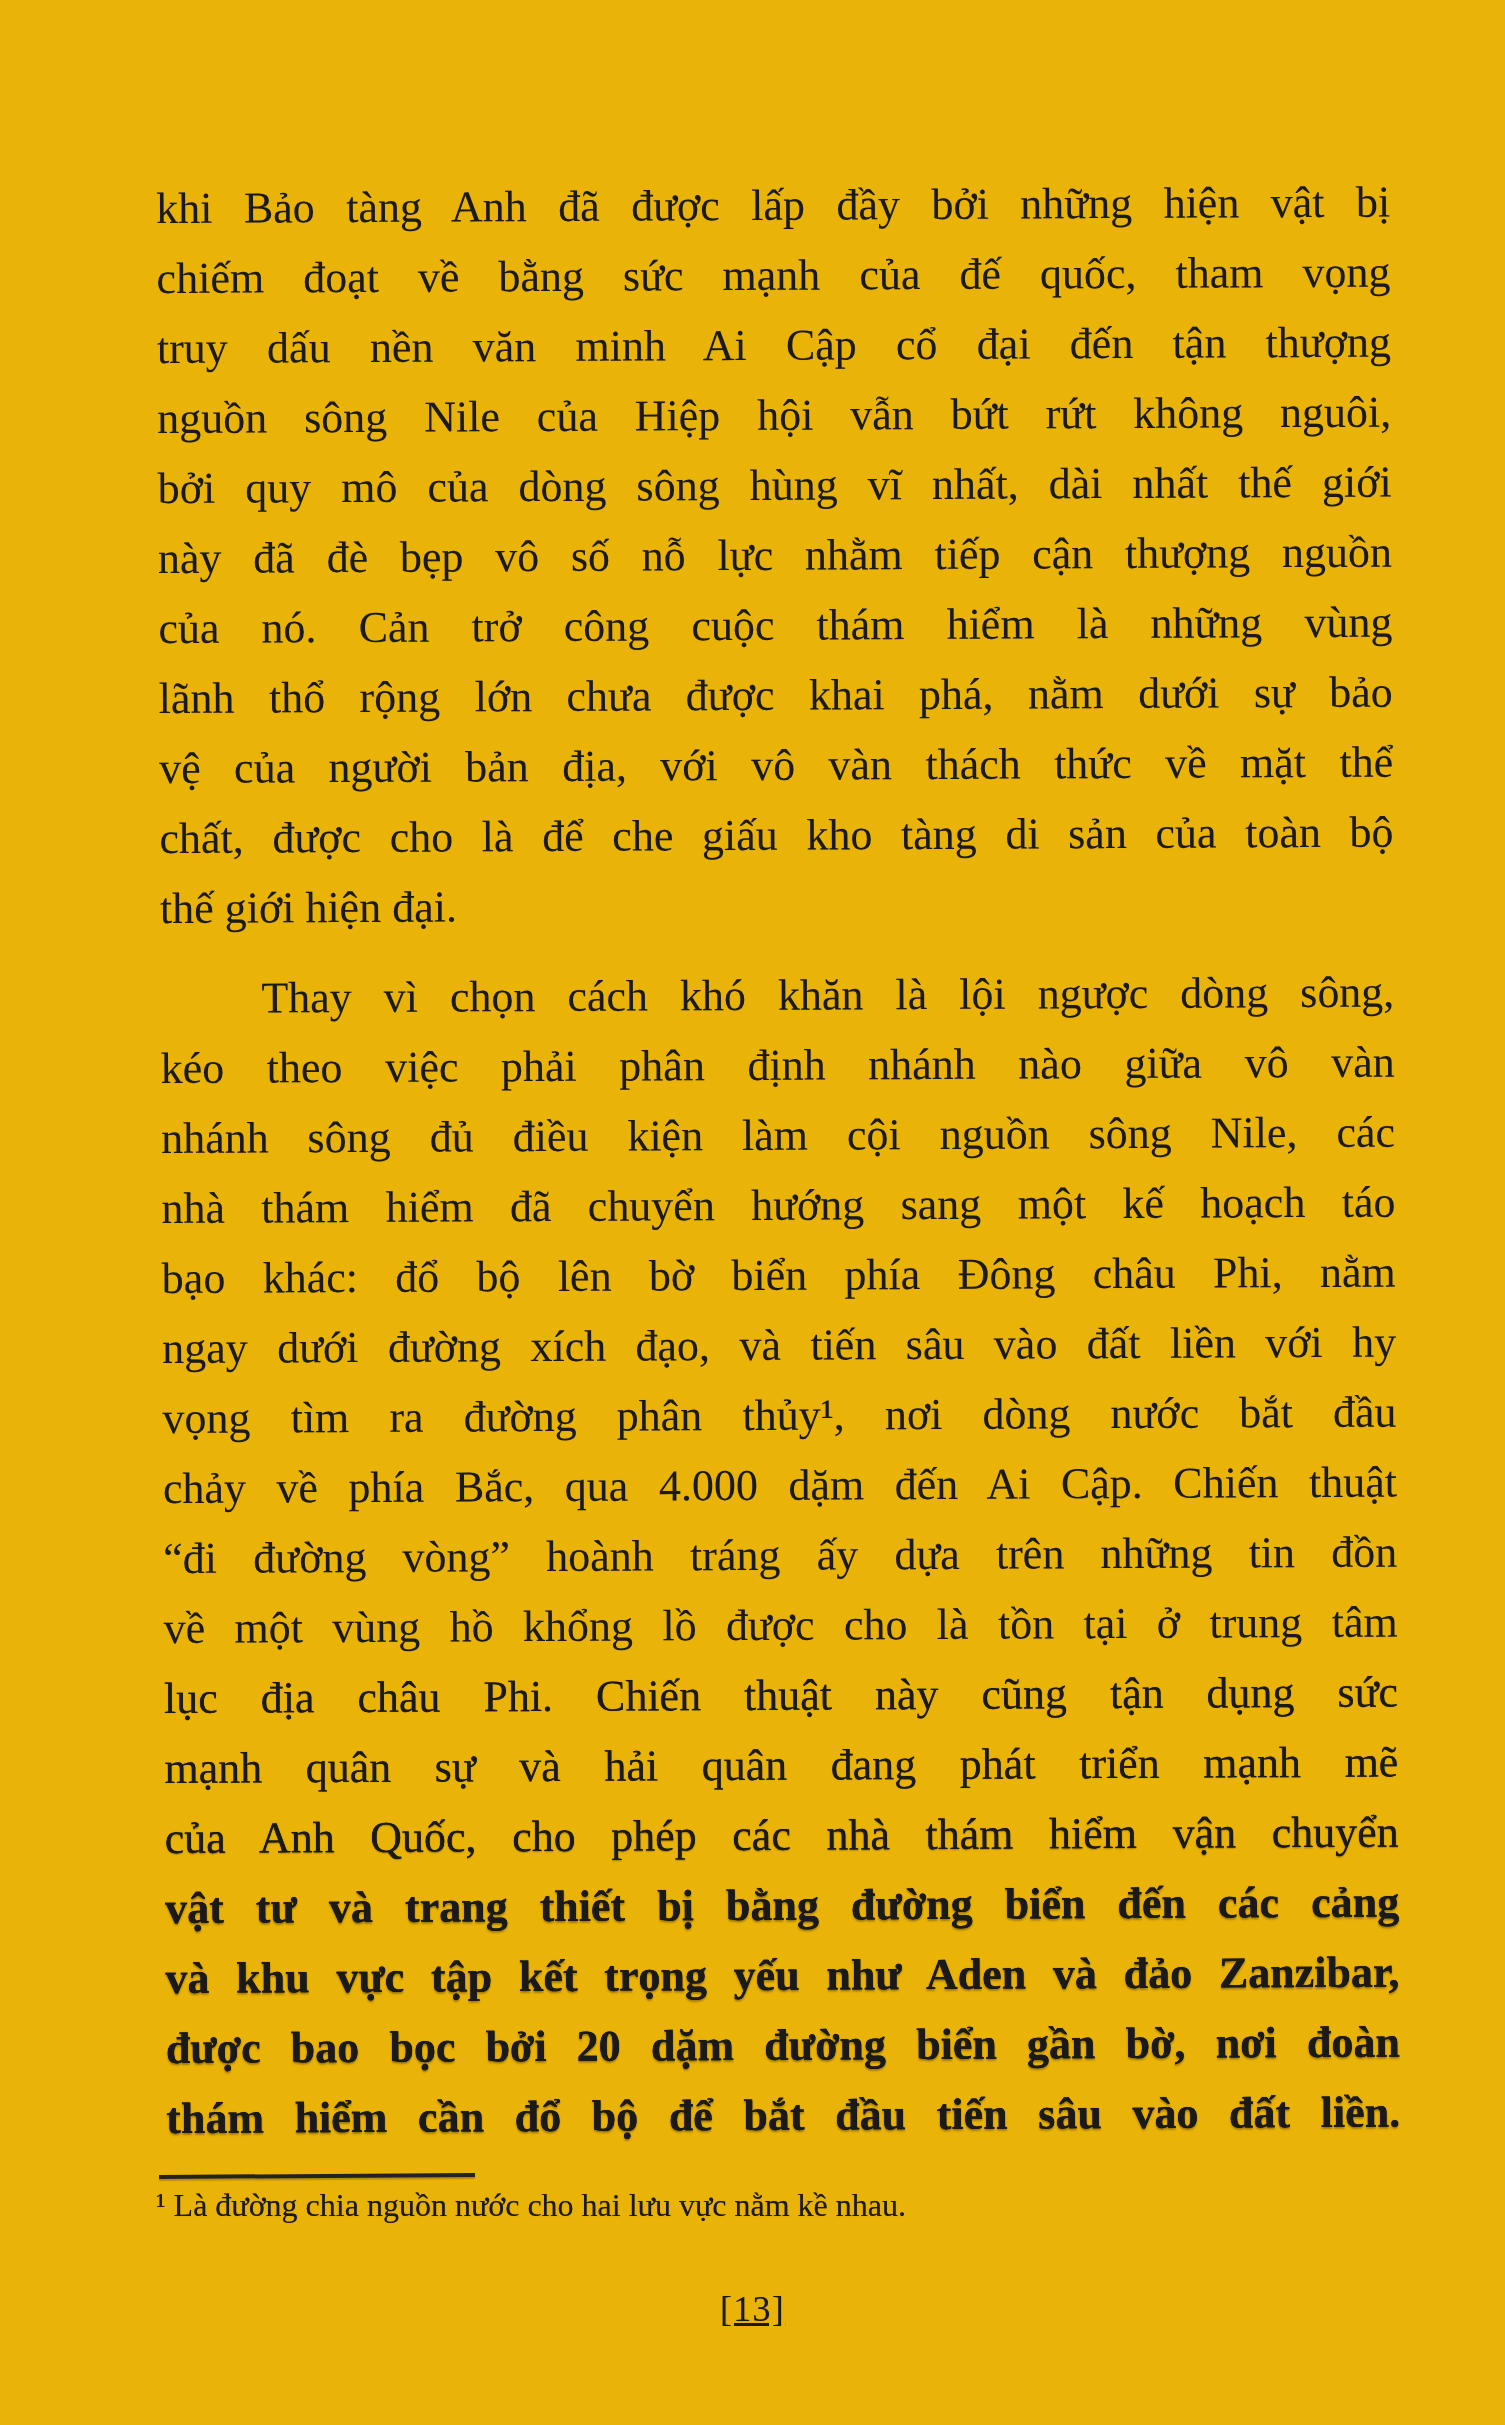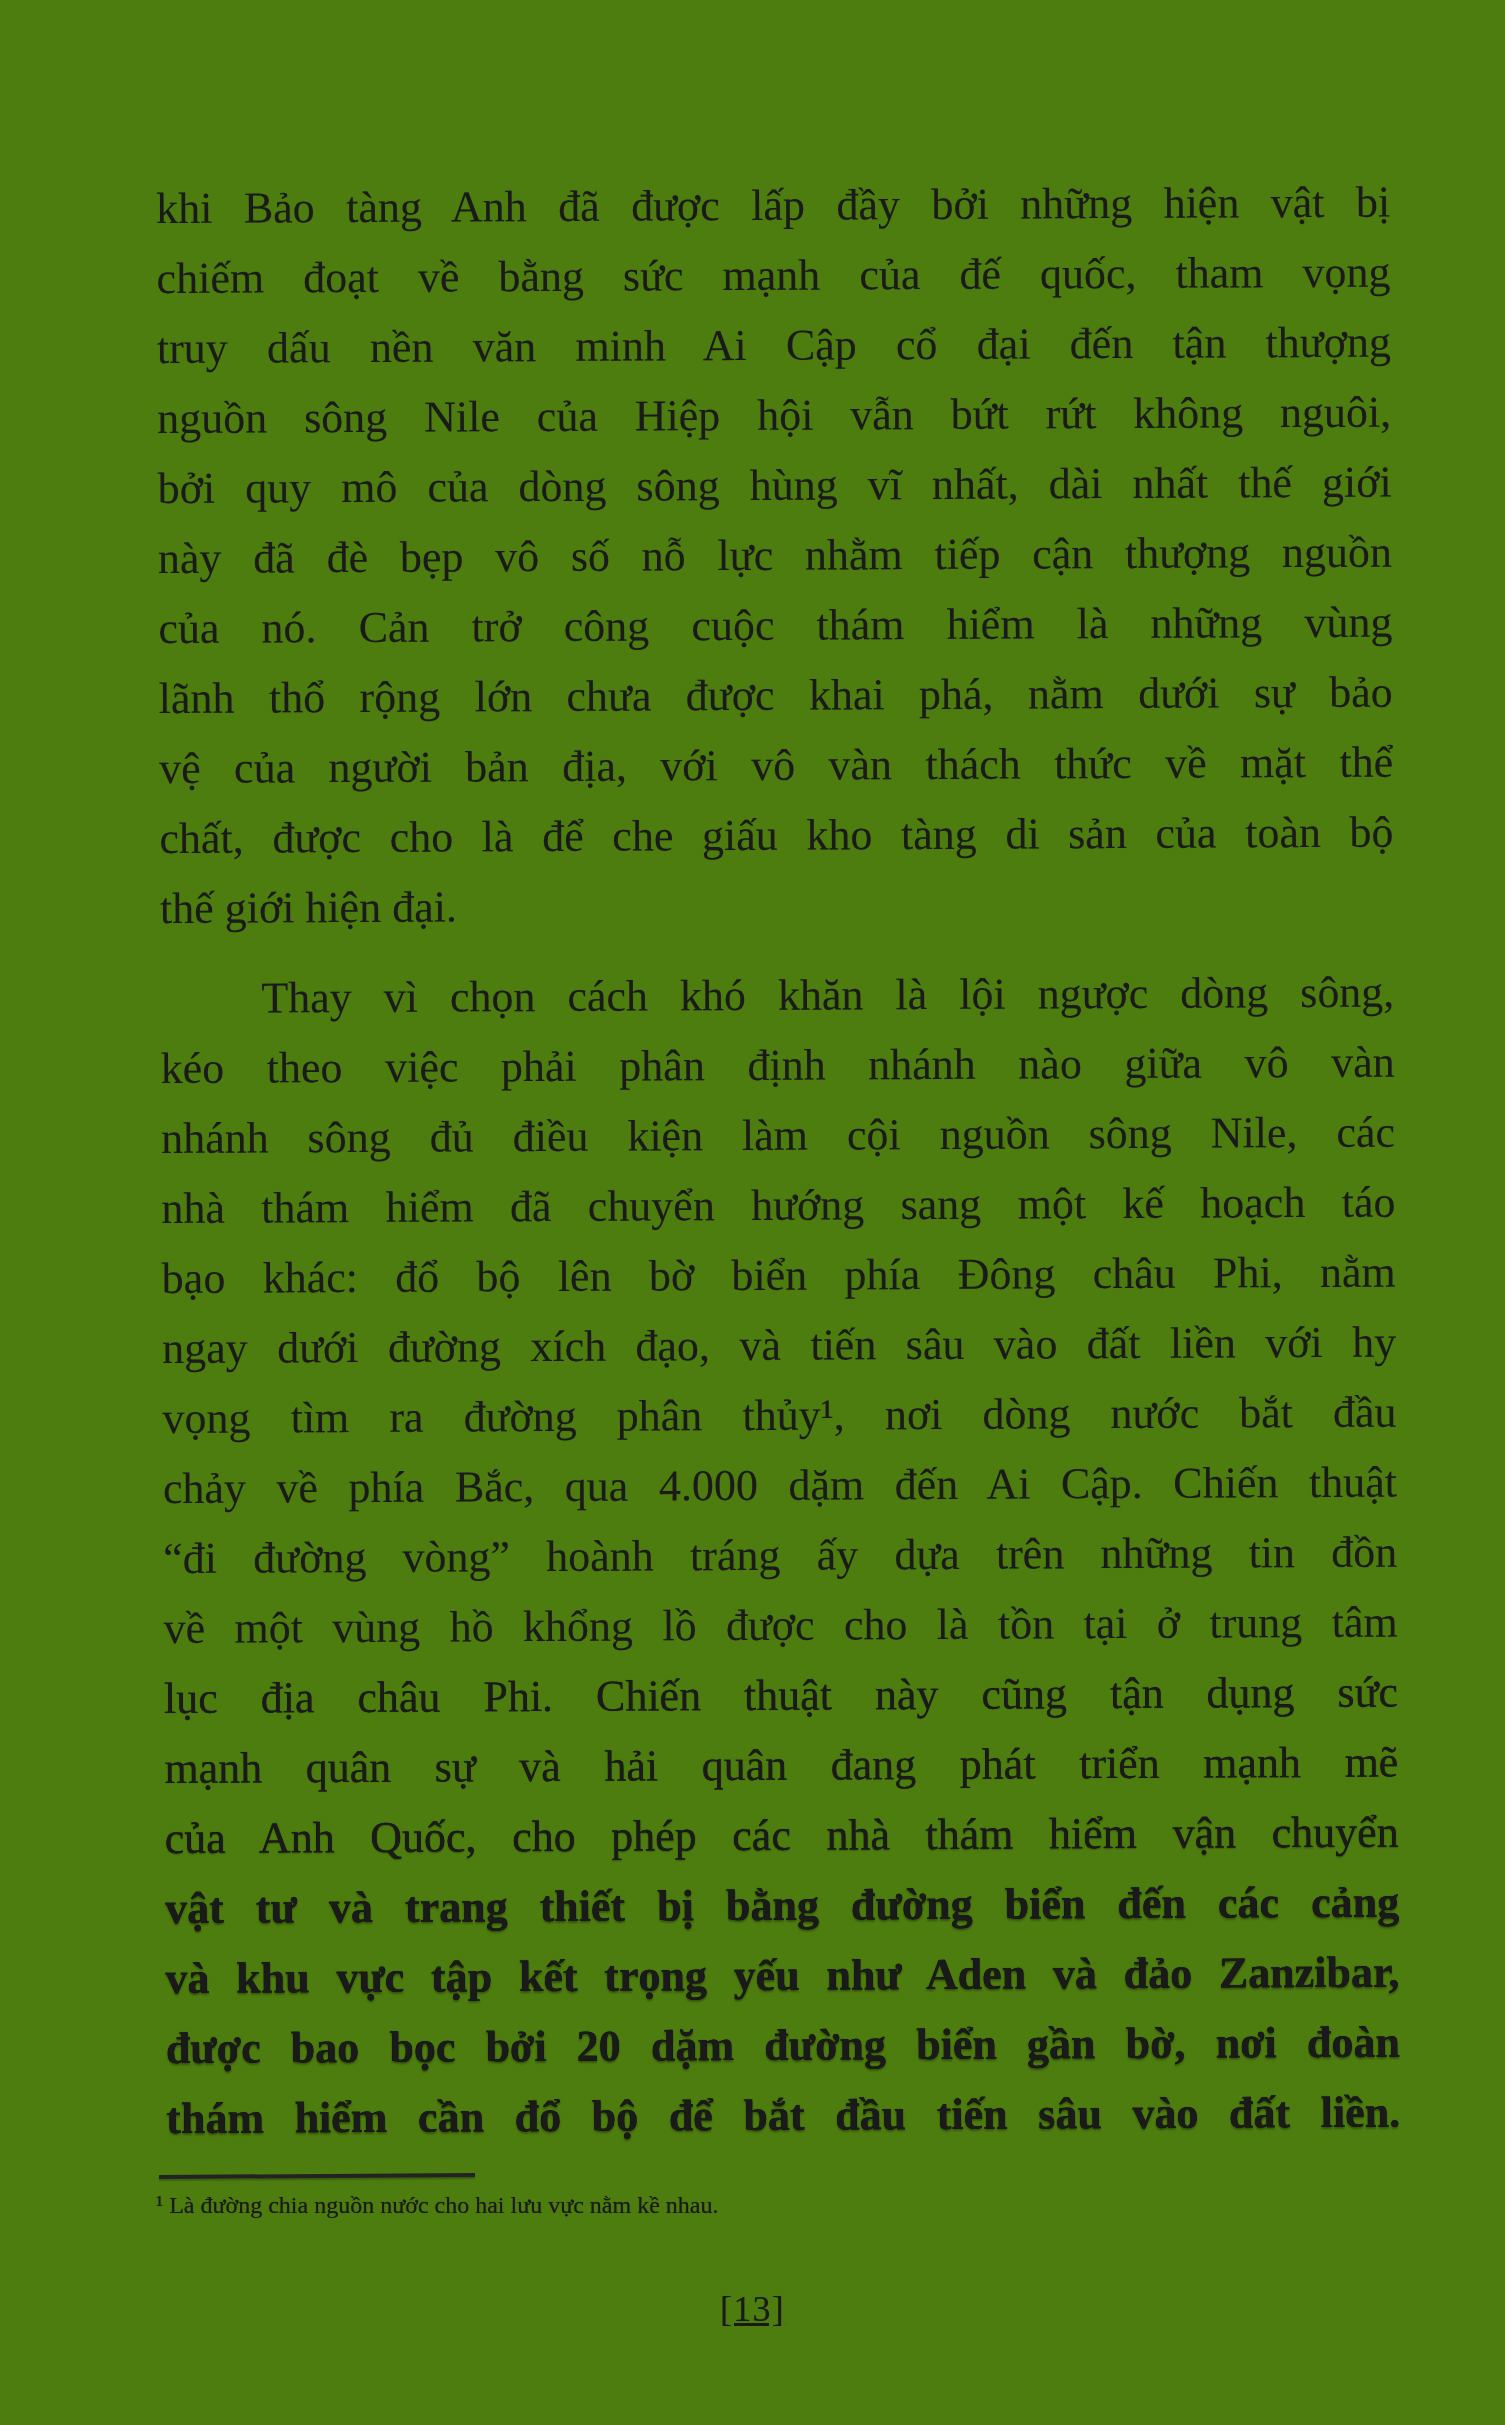--- a/index.html
+++ b/index.html
@@ -2,21 +2,21 @@
 <html style="font-size:10.7px"><head>
 <meta charset="utf-8">
 <title>Scanned book page</title>
 <style>
   html, body { margin: 0; padding: 0; background: #ffffff; }
 
   .page {
     position: relative;
     width: 1505px;
     height: 2426px;
-    background: #4d7c0f;
+    background: #eab308;
     overflow: hidden;
     font-family: "Liberation Serif", "DejaVu Serif", serif;
     color: #1a1a1a;
   }
 
   .textblock {
     position: absolute;
     left: 156px;
     top: 174px;
     width: 1234px;
@@ -60,21 +60,21 @@
     background: #232323;
     transform: rotate(-0.35deg);
     box-shadow: 0 2px 1.3px rgba(0,0,0,0.22);
   }
 
   .footnote {
     position: absolute;
     left: 156px;
     top: 2184px;
     width: 1173px;
-    font-size: 24px;
+    font-size: 32px;
     line-height: 42px;
     white-space: nowrap;
     text-shadow: 0 0 0.7px rgba(0,0,0,0.5);
   }
 
   .pagenum {
     position: absolute;
     left: 0;
     top: 2288px;
     width: 100%;

